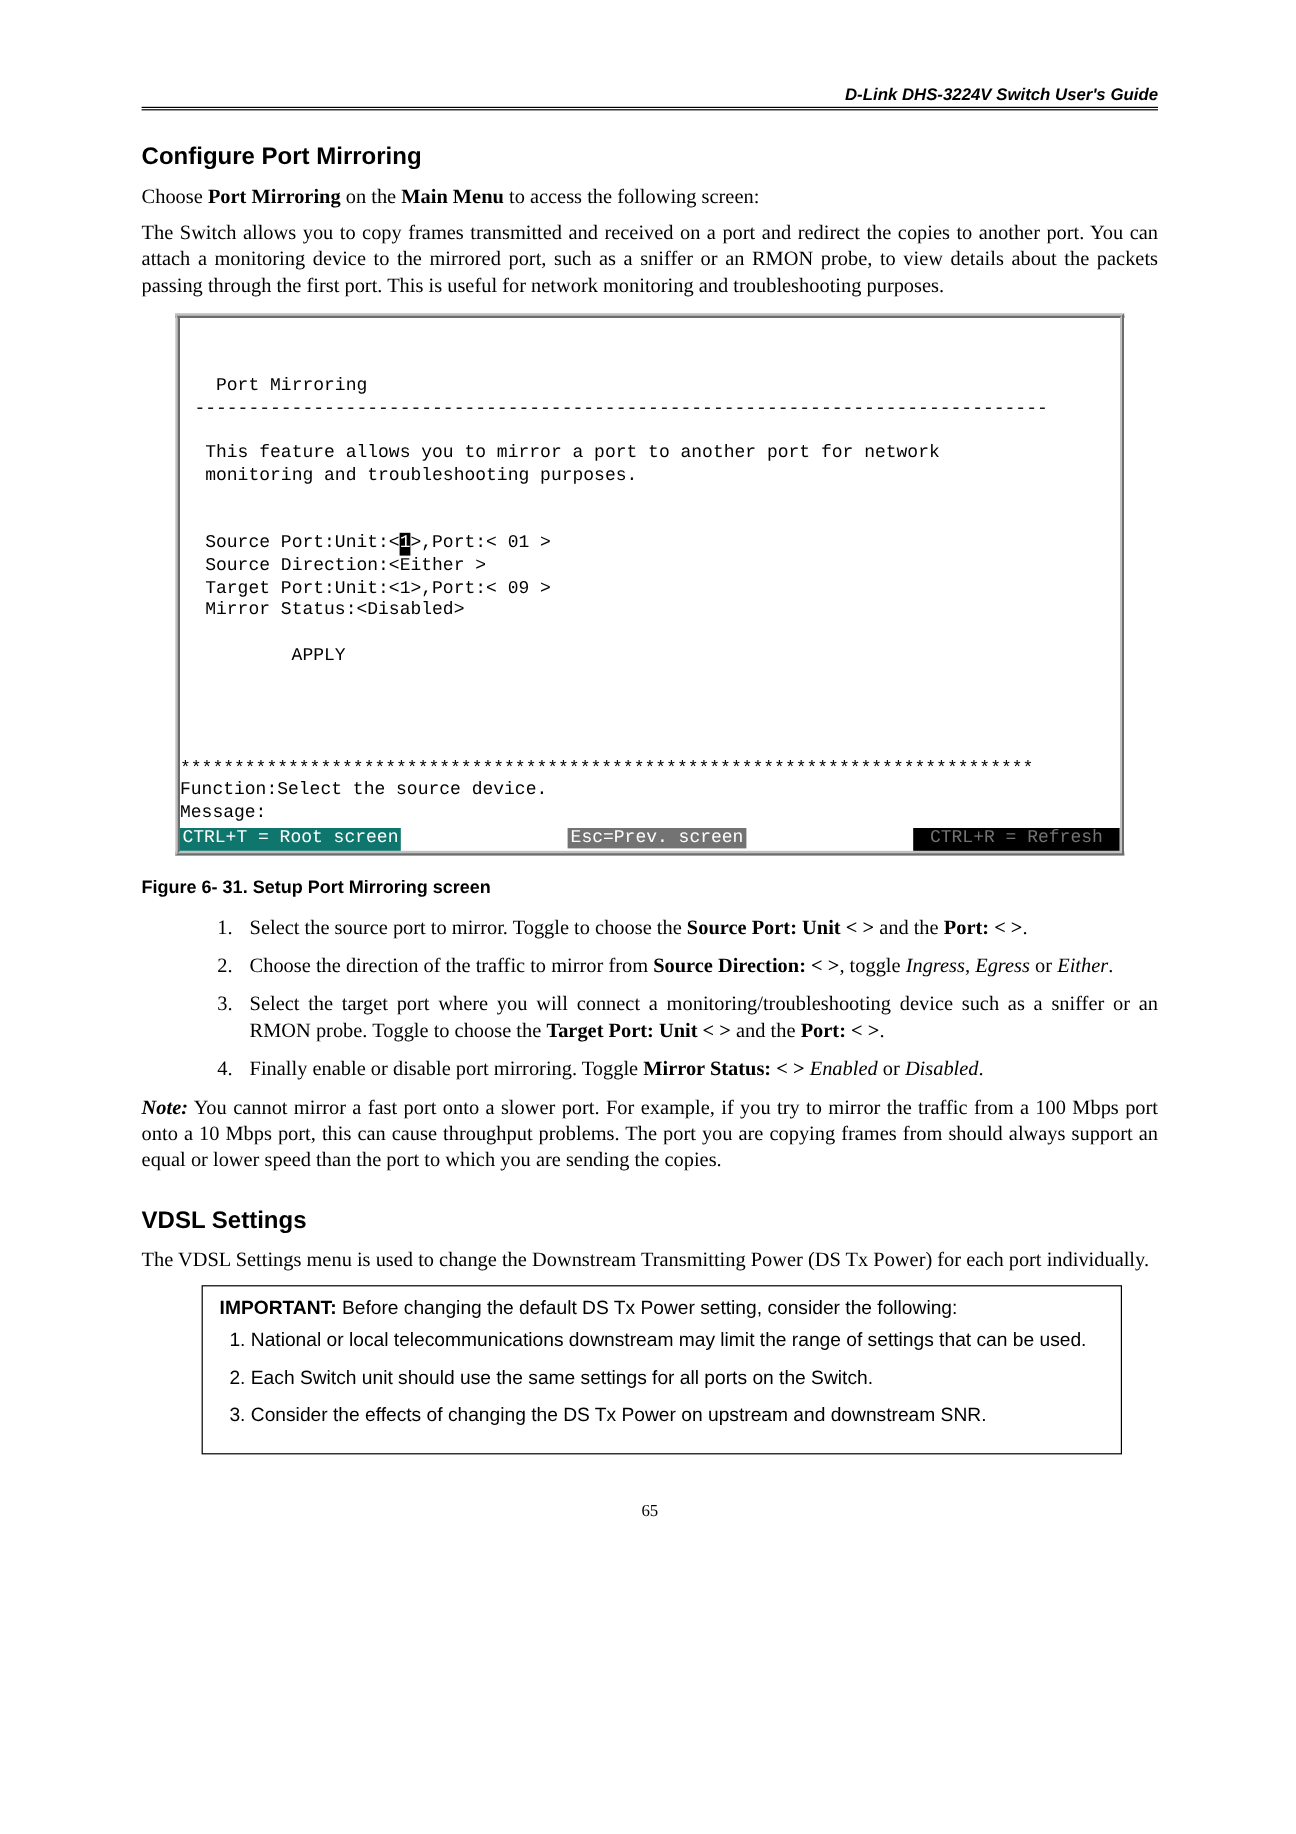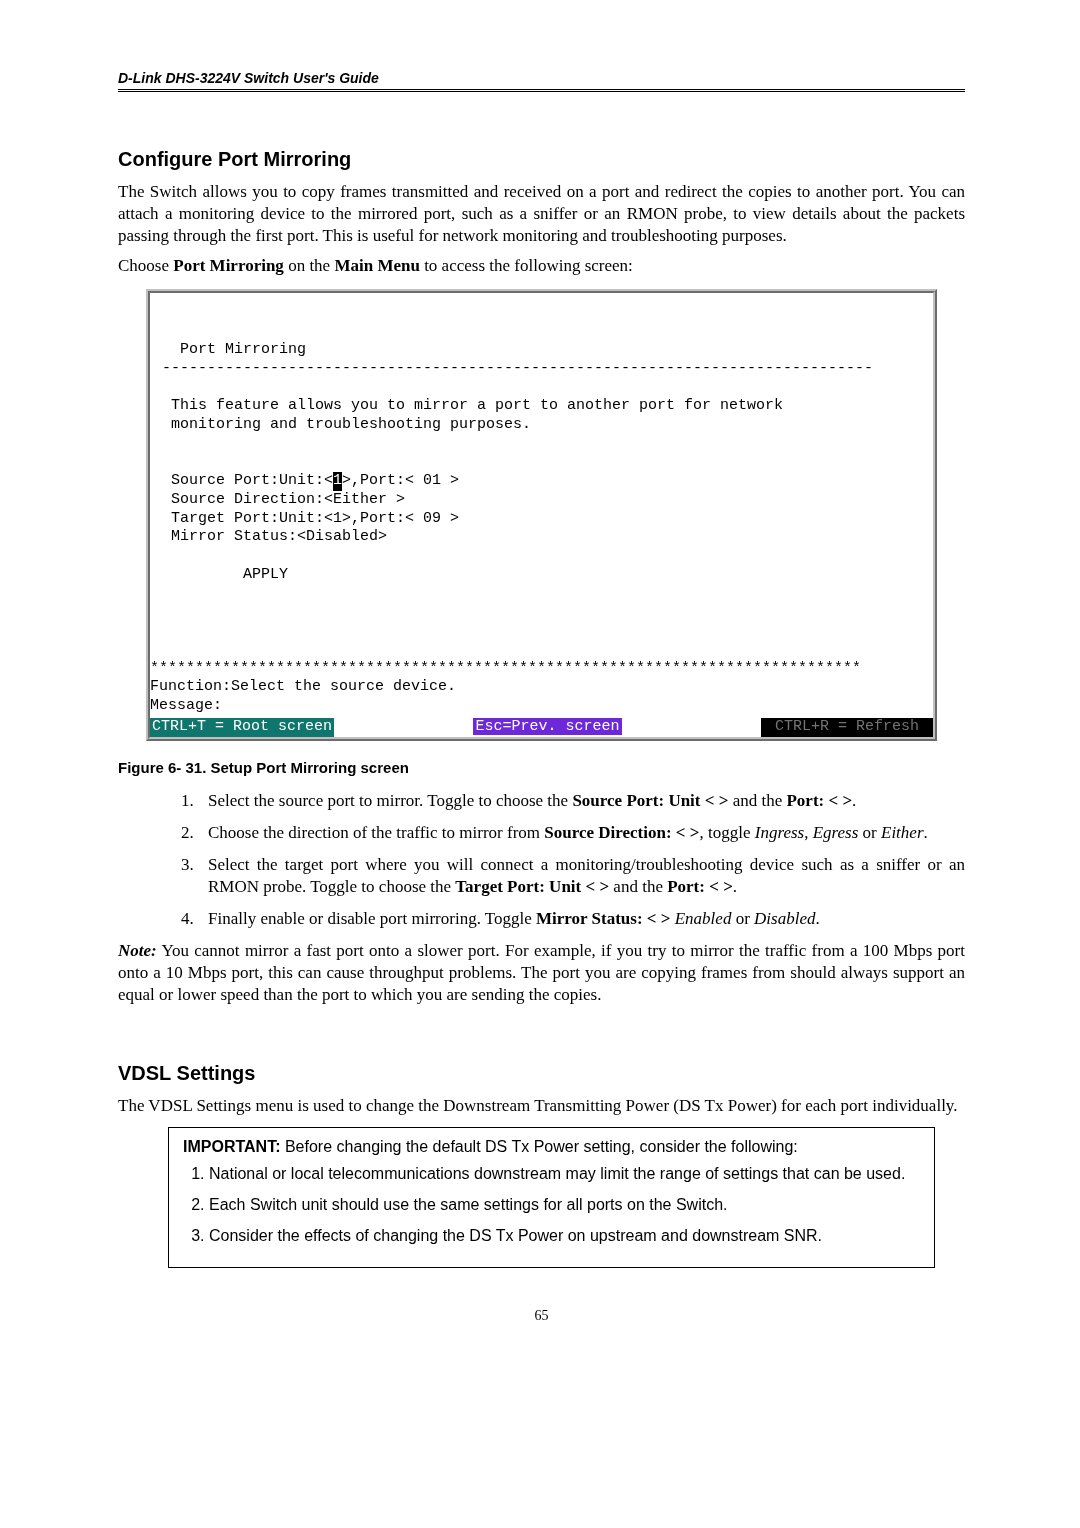--- a/index.html
+++ b/index.html
@@ -7,42 +7,42 @@
     padding: 0;
     background: #fff;
     font-family: "Times New Roman", Times, serif;
     color: #000;
     width: 1080px;
   }
   .page {
     padding: 70px 115px 40px 118px;
   }
   .header-title {
-    text-align: left;
+    text-align: right;
     font-family: Arial, Helvetica, sans-serif;
     font-weight: bold;
     font-style: italic;
     font-size: 14px;
     margin-bottom: 3px;
   }
   .hr-thin {
     border: none;
     border-top: 1.5px solid #000;
     margin: 0 0 0 0;
   }
   .hr-underline {
     border: none;
     border-top: 1px solid #000;
     margin-top: 1px;
   }
   .section-title {
     font-family: Arial, Helvetica, sans-serif;
     font-weight: bold;
     font-size: 20px;
-    margin-top: 56px;
+    margin-top: 28px;
     margin-bottom: 10px;
   }
   .body-text {
     font-size: 17px;
     line-height: 1.3;
     text-align: justify;
     margin: 8px 0;
   }
   .figure-box {
     border: 4px ridge #c0c0c0;
@@ -76,21 +76,21 @@
   .status-left {
     background: #0f766e;
     color: #fff;
     padding: 0 2px;
   }
   .status-mid {
     flex: 1;
     text-align: center;
   }
   .status-mid-inner {
-    background: #6d28d9;
+    background: #737373;
     color: #fff;
     padding: 0 2px;
   }
   .status-right {
     background: #000;
     color: #737373;
     padding: 0 14px;
   }
   .figure-caption {
     font-family: Arial, Helvetica, sans-serif;
@@ -140,25 +140,25 @@
 <body>
 
 <div class="page">
 
   <div class="header-title">D-Link DHS-3224V Switch User's Guide</div>
   <hr class="hr-thin">
   <hr class="hr-underline">
 
   <div class="section-title">Configure Port Mirroring</div>
 
-  <p class="body-text">The Switch allows you to copy frames transmitted and received on a port and redirect the copies to another port. You can attach a monitoring device to the mirrored port, such as a sniffer or an RMON probe, to view details about the packets passing through the first port. This is useful for network monitoring and troubleshooting purposes.</p>
-
   <p class="body-text">
     <span>Choose </span><b>Port Mirroring</b><span> on the </span><b>Main Menu</b><span> to access the following screen:</span>
   </p>
+
+  <p class="body-text">The Switch allows you to copy frames transmitted and received on a port and redirect the copies to another port. You can attach a monitoring device to the mirrored port, such as a sniffer or an RMON probe, to view details about the packets passing through the first port. This is useful for network monitoring and troubleshooting purposes.</p>
 
   <div class="figure-box">
     <div class="term">
 <div class="term-block">
   <span>Port Mirroring</span>
 <span>-------------------------------------------------------------------------------</span>
 
  <span>This feature allows you to mirror a port to another port for network</span>
  <span>monitoring and troubleshooting purposes.</span>
 

